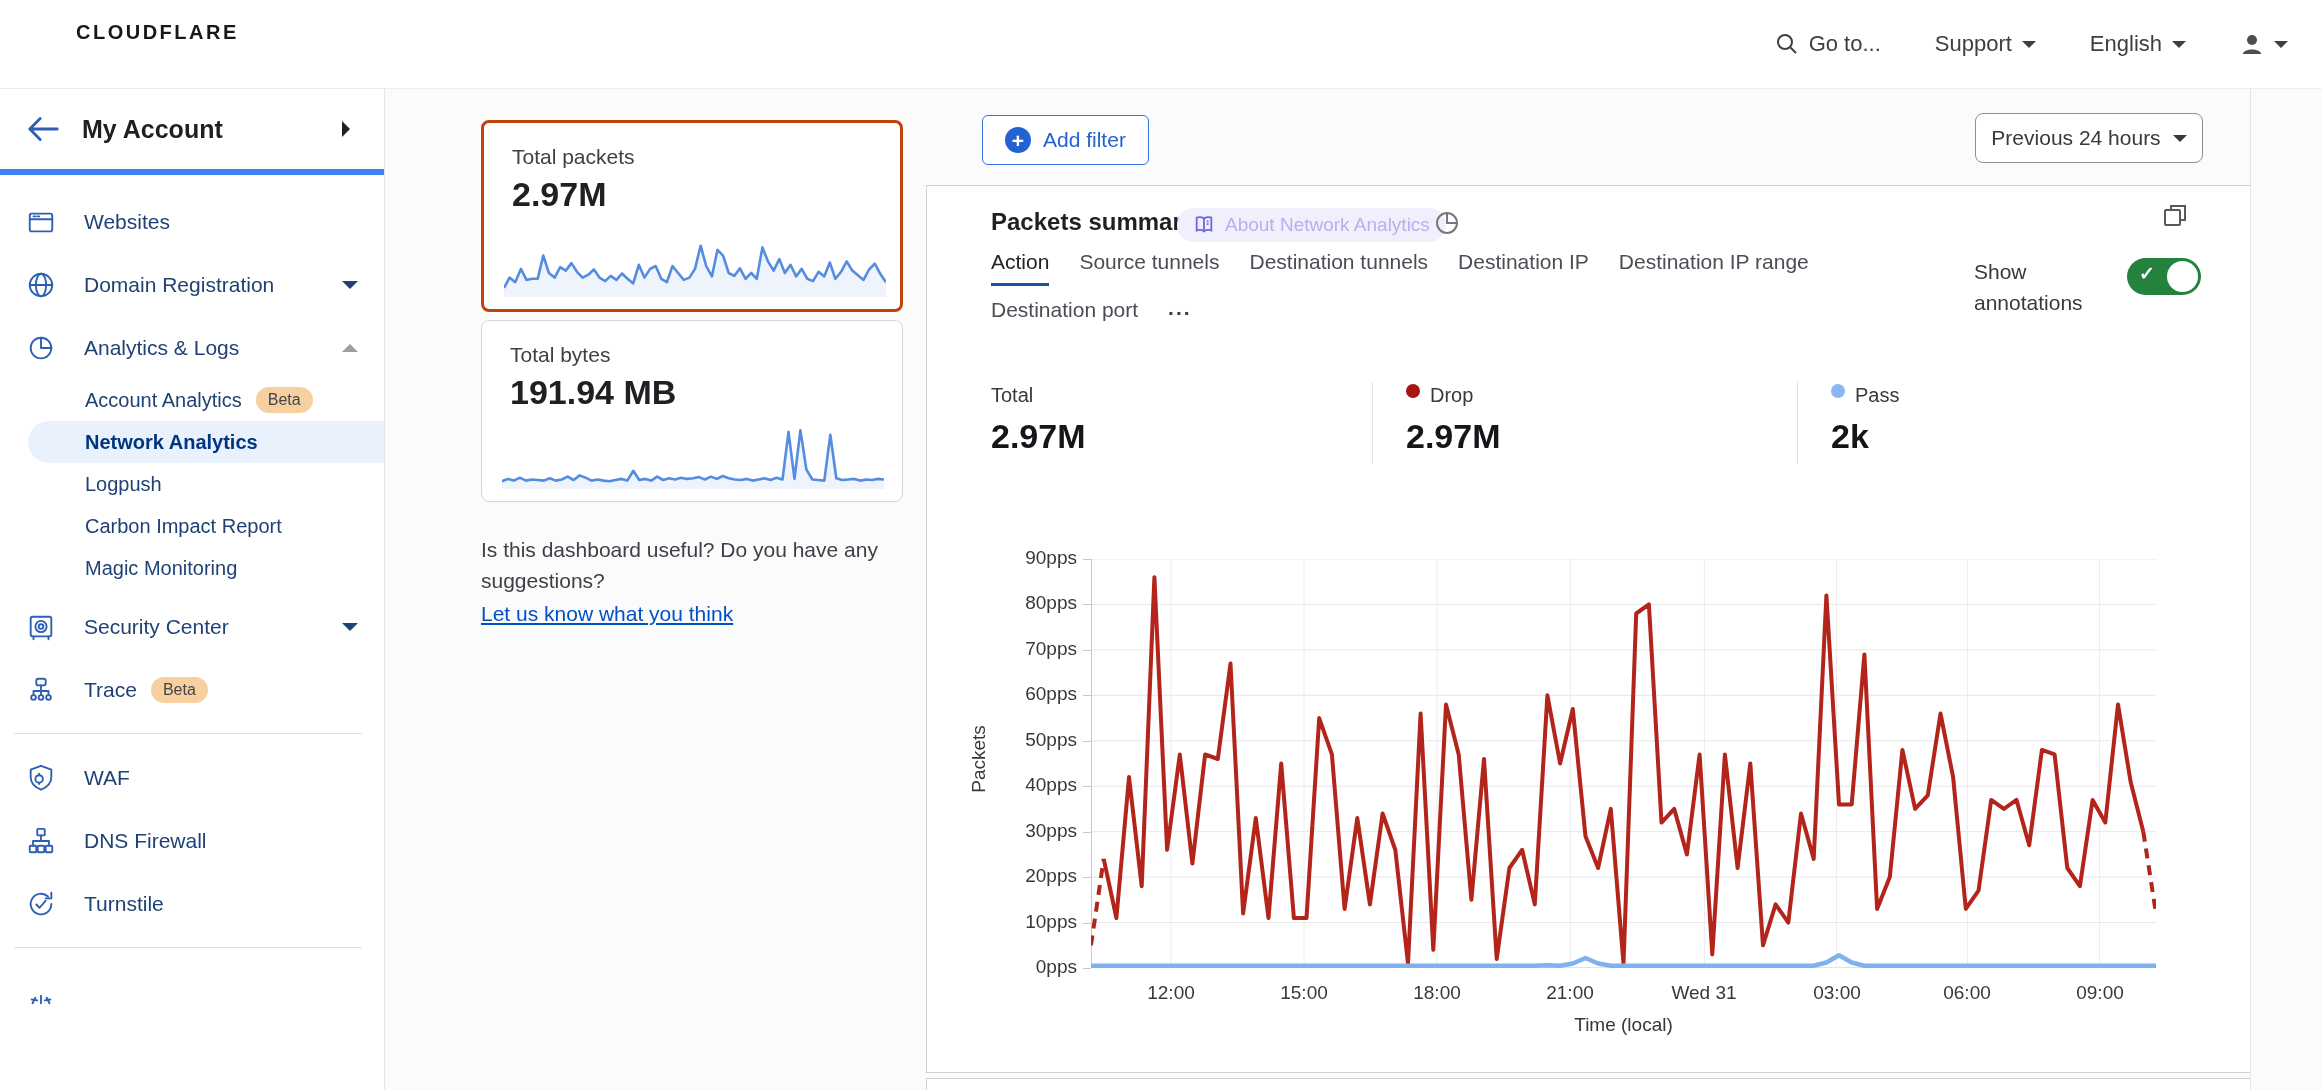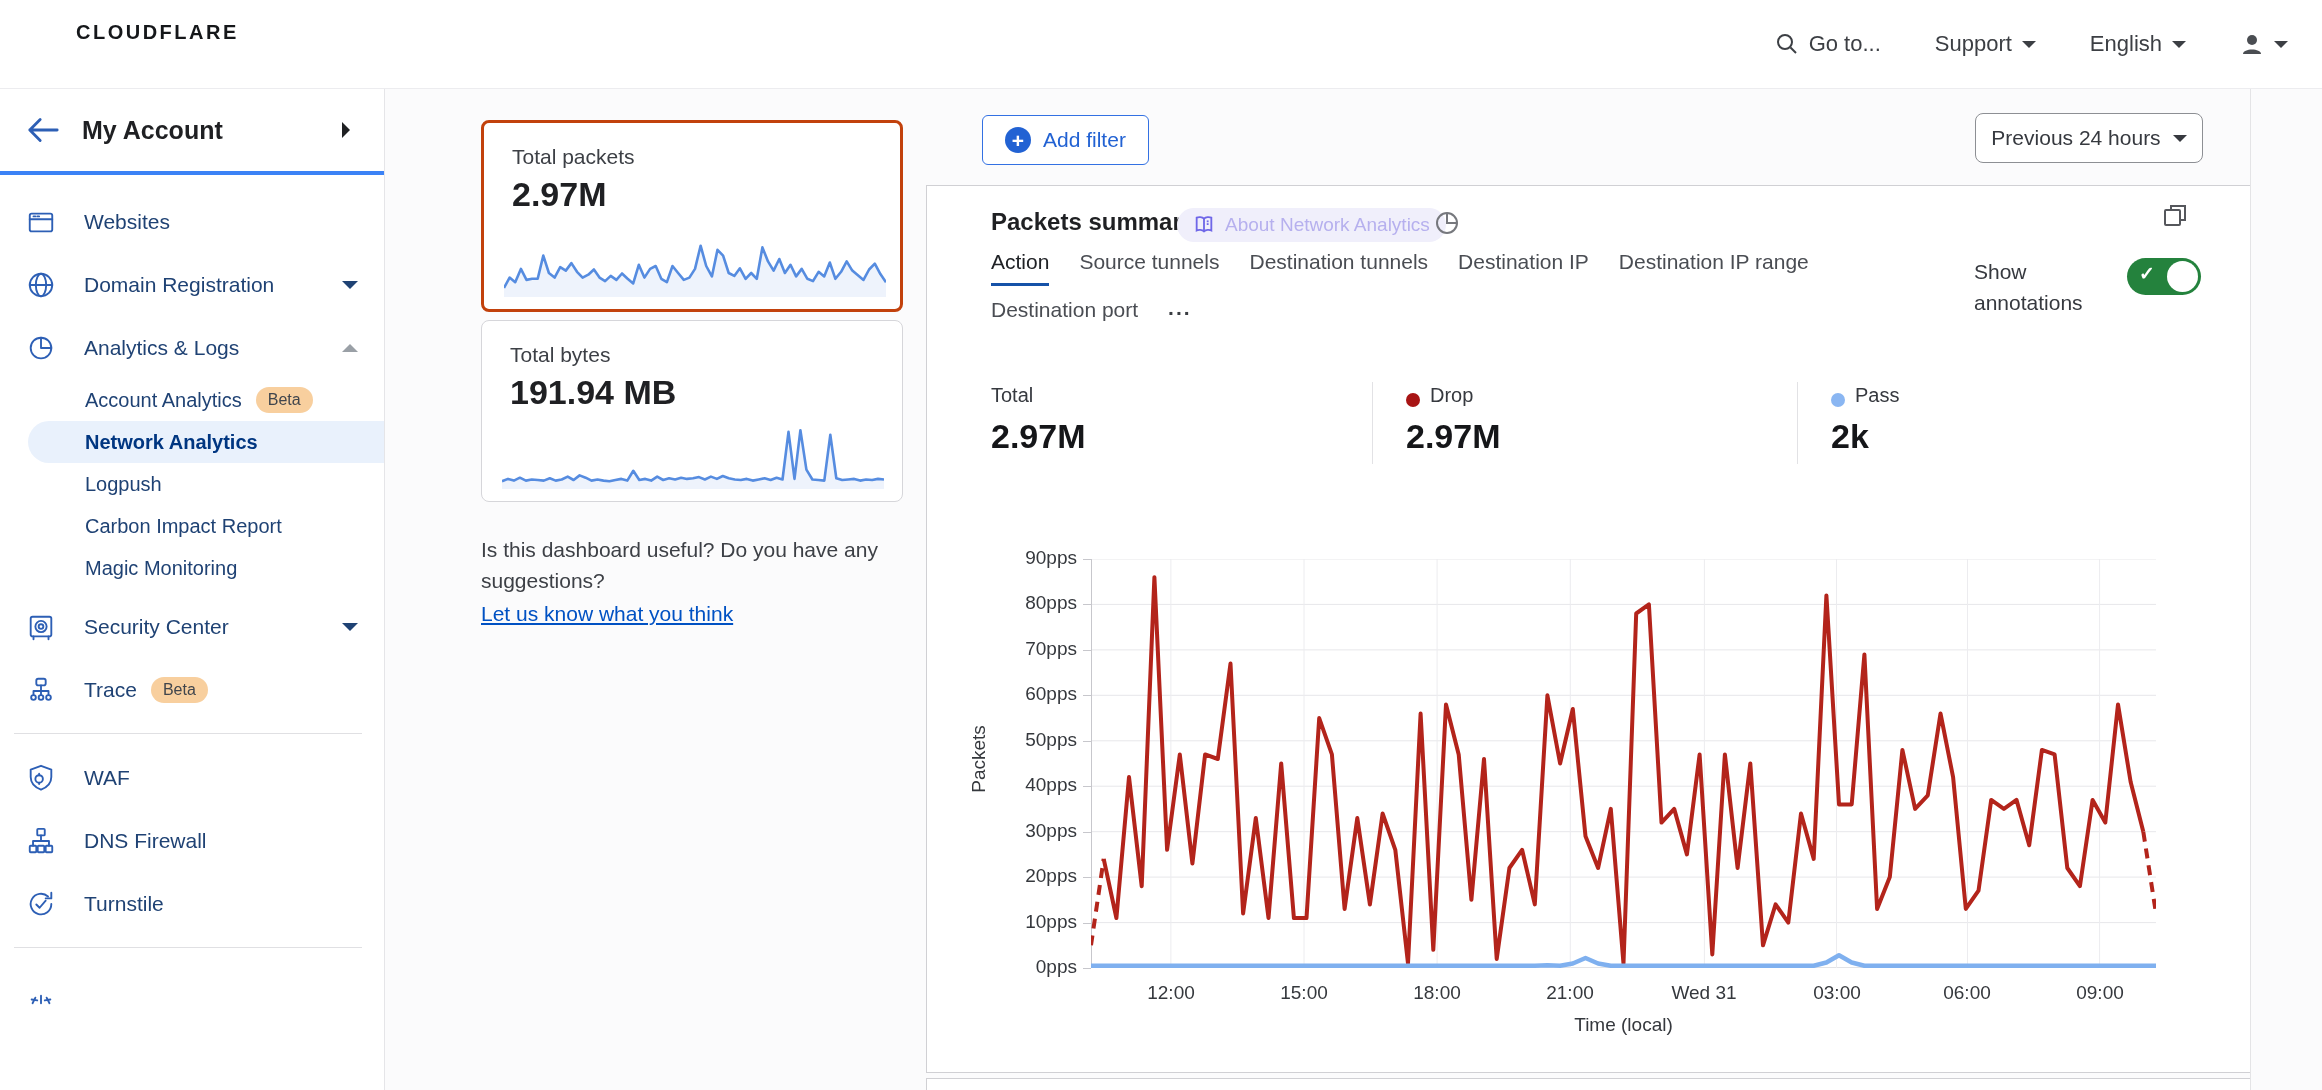--- a/index.html
+++ b/index.html
@@ -14,21 +14,21 @@
   .logo svg { width:104px; height:42px; margin-left:52px; }
   .logo-text { font-size:20px; font-weight:800; letter-spacing:2.5px; color:#15171a; margin-top:-2px; }
   .topnav { margin-left:auto; display:flex; align-items:center; gap:54px; padding-right:34px; }
   .topnav-item { display:flex; align-items:center; gap:10px; font-size:22px; color:#3c3f44; cursor:pointer; }
   .tri { width:0; height:0; border:7px solid transparent; border-top-color:#3c3f44; margin-top:7px; }
   .sicon { width:24px; height:24px; }
 
   
   .sidebar { position:absolute; left:0; top:89px; width:385px; height:1001px; background:#fff;
              border-right:1px solid #e5e5e8; }
-  .account-row { height:86px; border-bottom:4px solid #3b82f6; display:flex; align-items:center; padding:0 26px; }
+  .account-row { height:86px; border-bottom:6px solid #3b82f6; display:flex; align-items:center; padding:0 26px; }
   .back-arrow { width:34px; height:30px; cursor:pointer; flex:none; }
   .account-title { font-size:25px; font-weight:700; color:#1f2023; margin-left:22px; }
   .account-chev { margin-left:auto; width:0; height:0; border:8px solid transparent; border-left-color:#1f2023; cursor:pointer; }
   .nav { padding-top:15px; }
   .nav-item { height:63px; display:flex; align-items:center; padding-left:26px; cursor:pointer; }
   .nav-icon { width:30px; height:30px; flex:none; }
   .nico { stroke:#2d5fb5; fill:none; stroke-width:2; width:30px; height:30px; }
   .nav-label { font-size:21px; color:#1f4274; margin-left:28px; }
   .nav-caret { margin-left:auto; margin-right:26px; width:0; height:0; border:8px solid transparent; }
   .caret-down-nav { border-top-color:#1f4274; margin-top:8px; }
@@ -75,21 +75,21 @@
   .tab { font-size:21px; color:#4a4d53; padding-bottom:9px; border-bottom:3px solid transparent; cursor:pointer; white-space:nowrap; }
   .tab.active { color:#202226; border-bottom-color:#1652a8; }
   .tabs-more { font-size:21px; font-weight:700; color:#3a3d42; letter-spacing:2px; padding-bottom:14px; cursor:pointer; }
 
   .show-annotations { position:absolute; left:1047px; top:70px; width:130px; font-size:21px; line-height:31px; color:#36393f; }
   .toggle { position:absolute; left:1200px; top:72px; width:74px; height:37px; border-radius:19px; background:#24823d; cursor:pointer; }
   .toggle-knob { position:absolute; right:3px; top:3px; width:31px; height:31px; border-radius:50%; background:#fff; }
   .toggle-check { position:absolute; left:12px; top:4px; color:#fff; font-size:19px; font-weight:700; }
 
   .stat { position:absolute; top:198px; }
-  .stat-head { display:flex; align-items:flex-end; gap:10px; }
+  .stat-head { display:flex; align-items:flex-start; gap:10px; }
   .stat-dot { width:14px; height:14px; border-radius:50%; }
   .stat-label { font-size:20px; color:#36393f; }
   .stat-value { font-size:34px; font-weight:700; color:#151619; margin-top:10px; }
   .stat-div { position:absolute; top:196px; width:1px; height:82px; background:#e2e2e5; }
 
   .plot { position:absolute; left:164px; top:373px; width:1065px; height:409px; }
   .plot svg { width:100%; height:100%; display:block; }
   .ytick { position:absolute; left:64px; width:86px; text-align:right; font-size:19px; color:#35383d; }
   .ymark { position:absolute; left:156px; width:8px; height:1px; background:#c7c7cc; }
   .xtick { position:absolute; top:796px; width:90px; text-align:center; font-size:19px; color:#35383d; }

